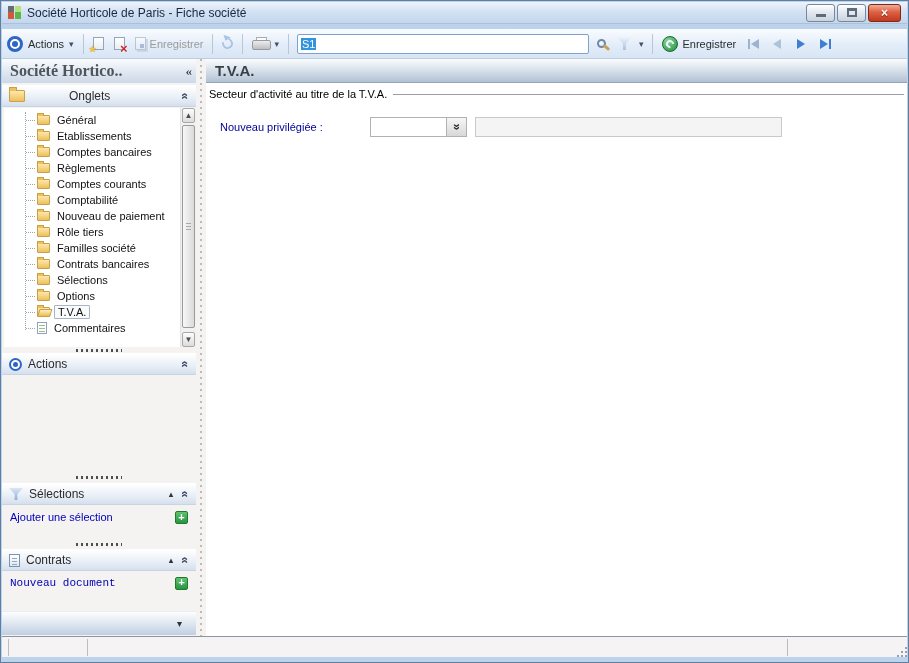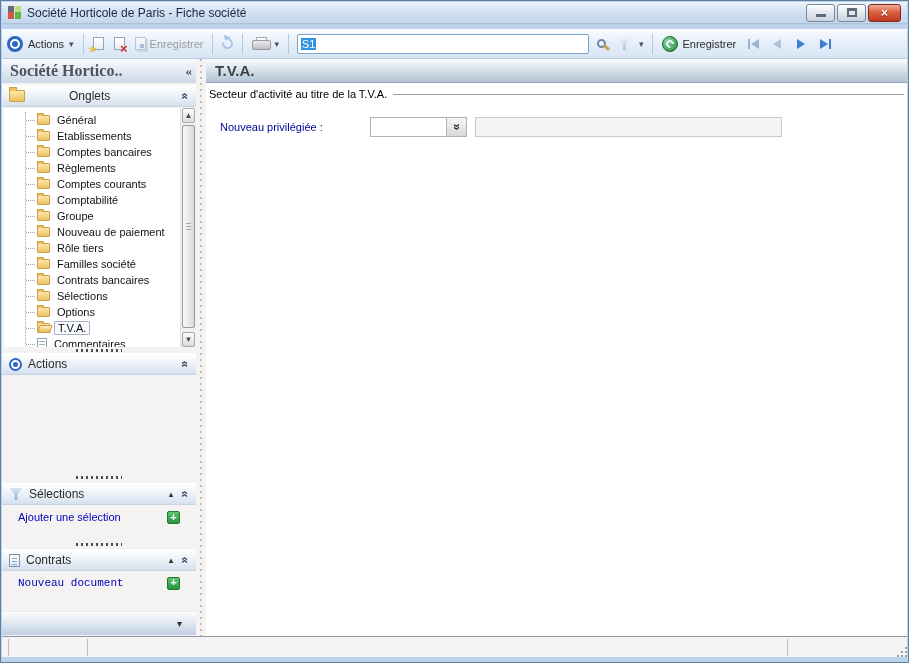--- a/index.html
+++ b/index.html
@@ -139,21 +139,21 @@
   .sbtn.up { top:0; } .sbtn.down { bottom:0; }
   .sthumb { position:absolute; left:1px; right:1px; top:17px; height:203px;
     background:linear-gradient(90deg,#f8f8f8,#dadada); border:1px solid #9a9a9a; border-radius:2px; }
   .sthumb::after { content:''; position:absolute; left:3px; right:3px; top:50%; margin-top:-4px; height:7px;
     background:repeating-linear-gradient(#aaa 0 1px, transparent 1px 3px); }
   
   .hsplit { position:absolute; left:0; right:2px; height:3px; display:flex; justify-content:center; }
   .hsplit i { width:46px; height:3px;
     background:repeating-linear-gradient(90deg,#4e4e4e 0 2px, transparent 2px 5px); }
   .plink { position:absolute; left:0; right:2px; height:20px; display:flex; align-items:center;
-    padding:0 16px; color:#0000b8; }
+    padding:0 8px; color:#0000b8; }
   .plus { margin-left:auto; width:13px; height:13px; border-radius:2px; border:1px solid #1f7a30;
     background:linear-gradient(#5ec470,#2a9340); color:#fff; font-weight:bold; font-size:11px;
     line-height:11px; text-align:center; }
   .side-footer { position:absolute; left:0; right:2px; bottom:1px; height:24px;
     background:linear-gradient(#fdfdfe,#dfe7f0 50%,#bfcfe2);
     display:flex; align-items:center; border-top:1px solid #e7edf4; }
   .side-footer .dn { margin-left:auto; padding-right:14px; color:#333; font-size:10px; }
   
   .main { position:absolute; left:204px; right:0; top:0; bottom:0; background:#fff; }
   .main-title { height:24px; background:linear-gradient(#fbfcfd,#dde5ee 40%,#b2c2d3);
@@ -292,24 +292,20 @@
             <div class="trow">
               <span class="ticon folder"></span>
               <span class="tlabel">Comptes courants</span>
             </div>
             <div class="trow">
               <span class="ticon folder"></span>
               <span class="tlabel">Comptabilité</span>
             </div>
             <div class="trow">
               <span class="ticon folder"></span>
-              <span class="tlabel">Groupe</span>
-            </div>
-            <div class="trow">
-              <span class="ticon folder"></span>
               <span class="tlabel">Nouveau de paiement</span>
             </div>
             <div class="trow">
               <span class="ticon folder"></span>
               <span class="tlabel">Rôle tiers</span>
             </div>
             <div class="trow">
               <span class="ticon folder"></span>
               <span class="tlabel">Familles société</span>
             </div>

